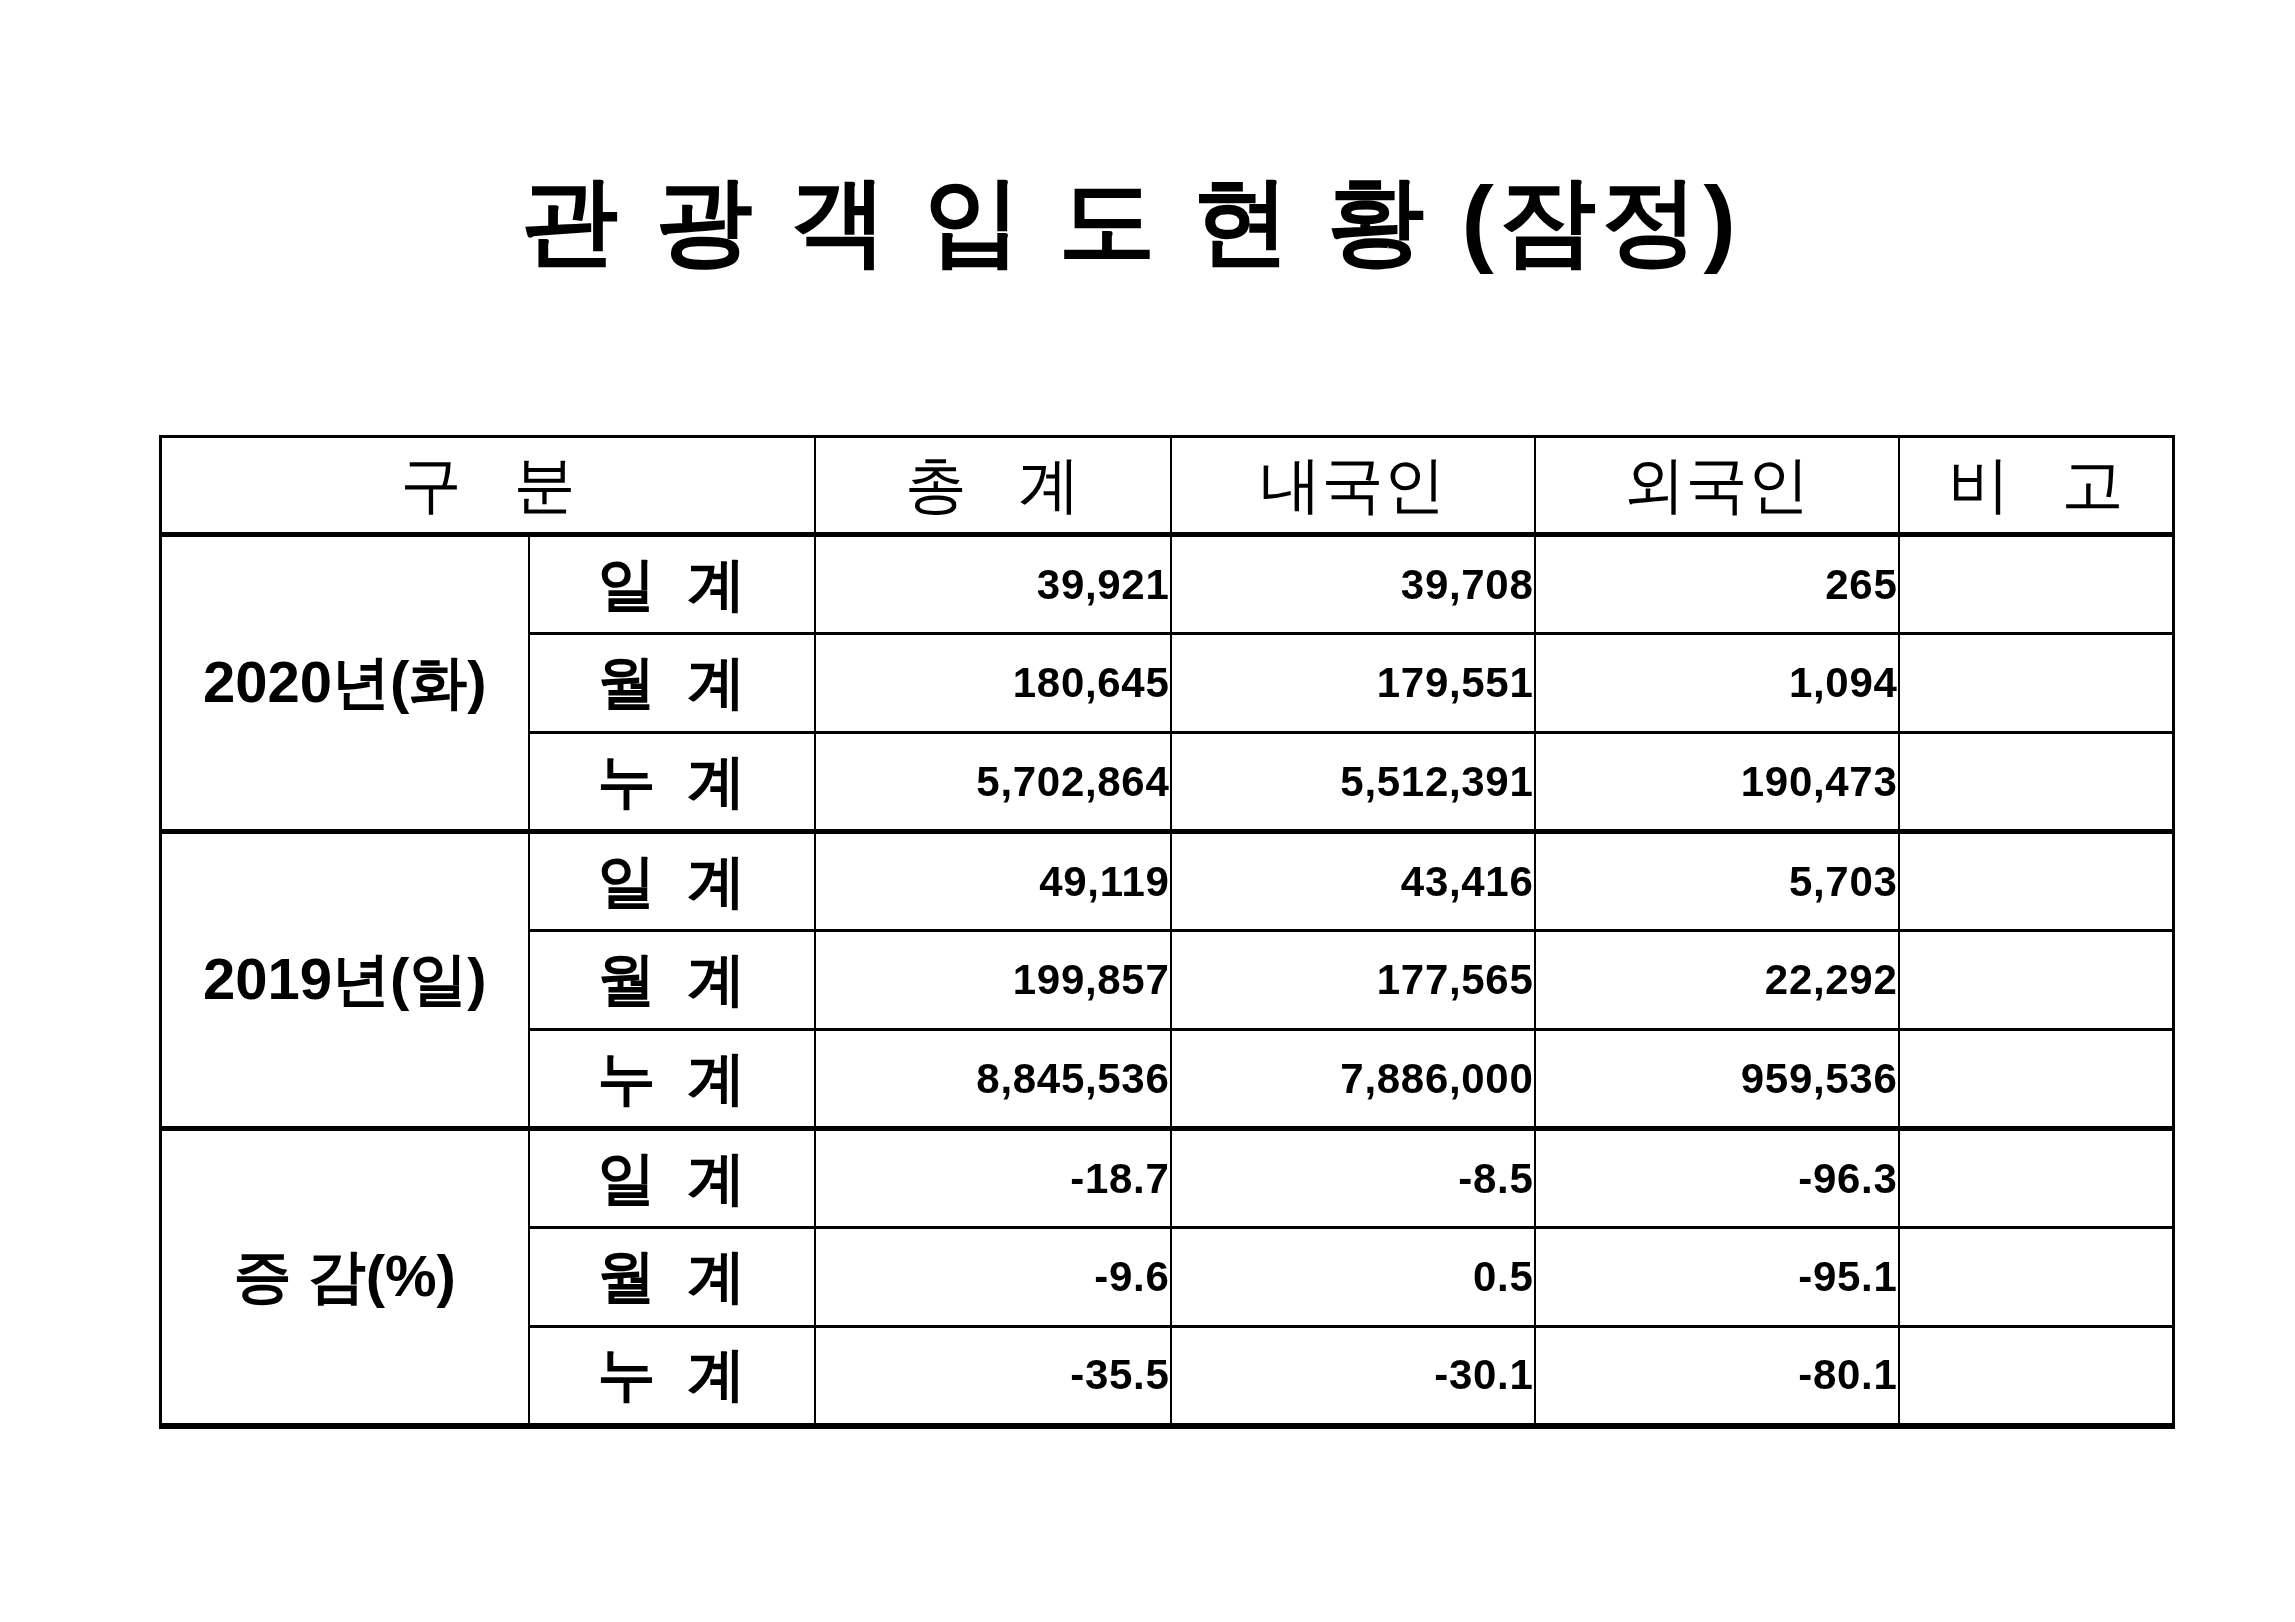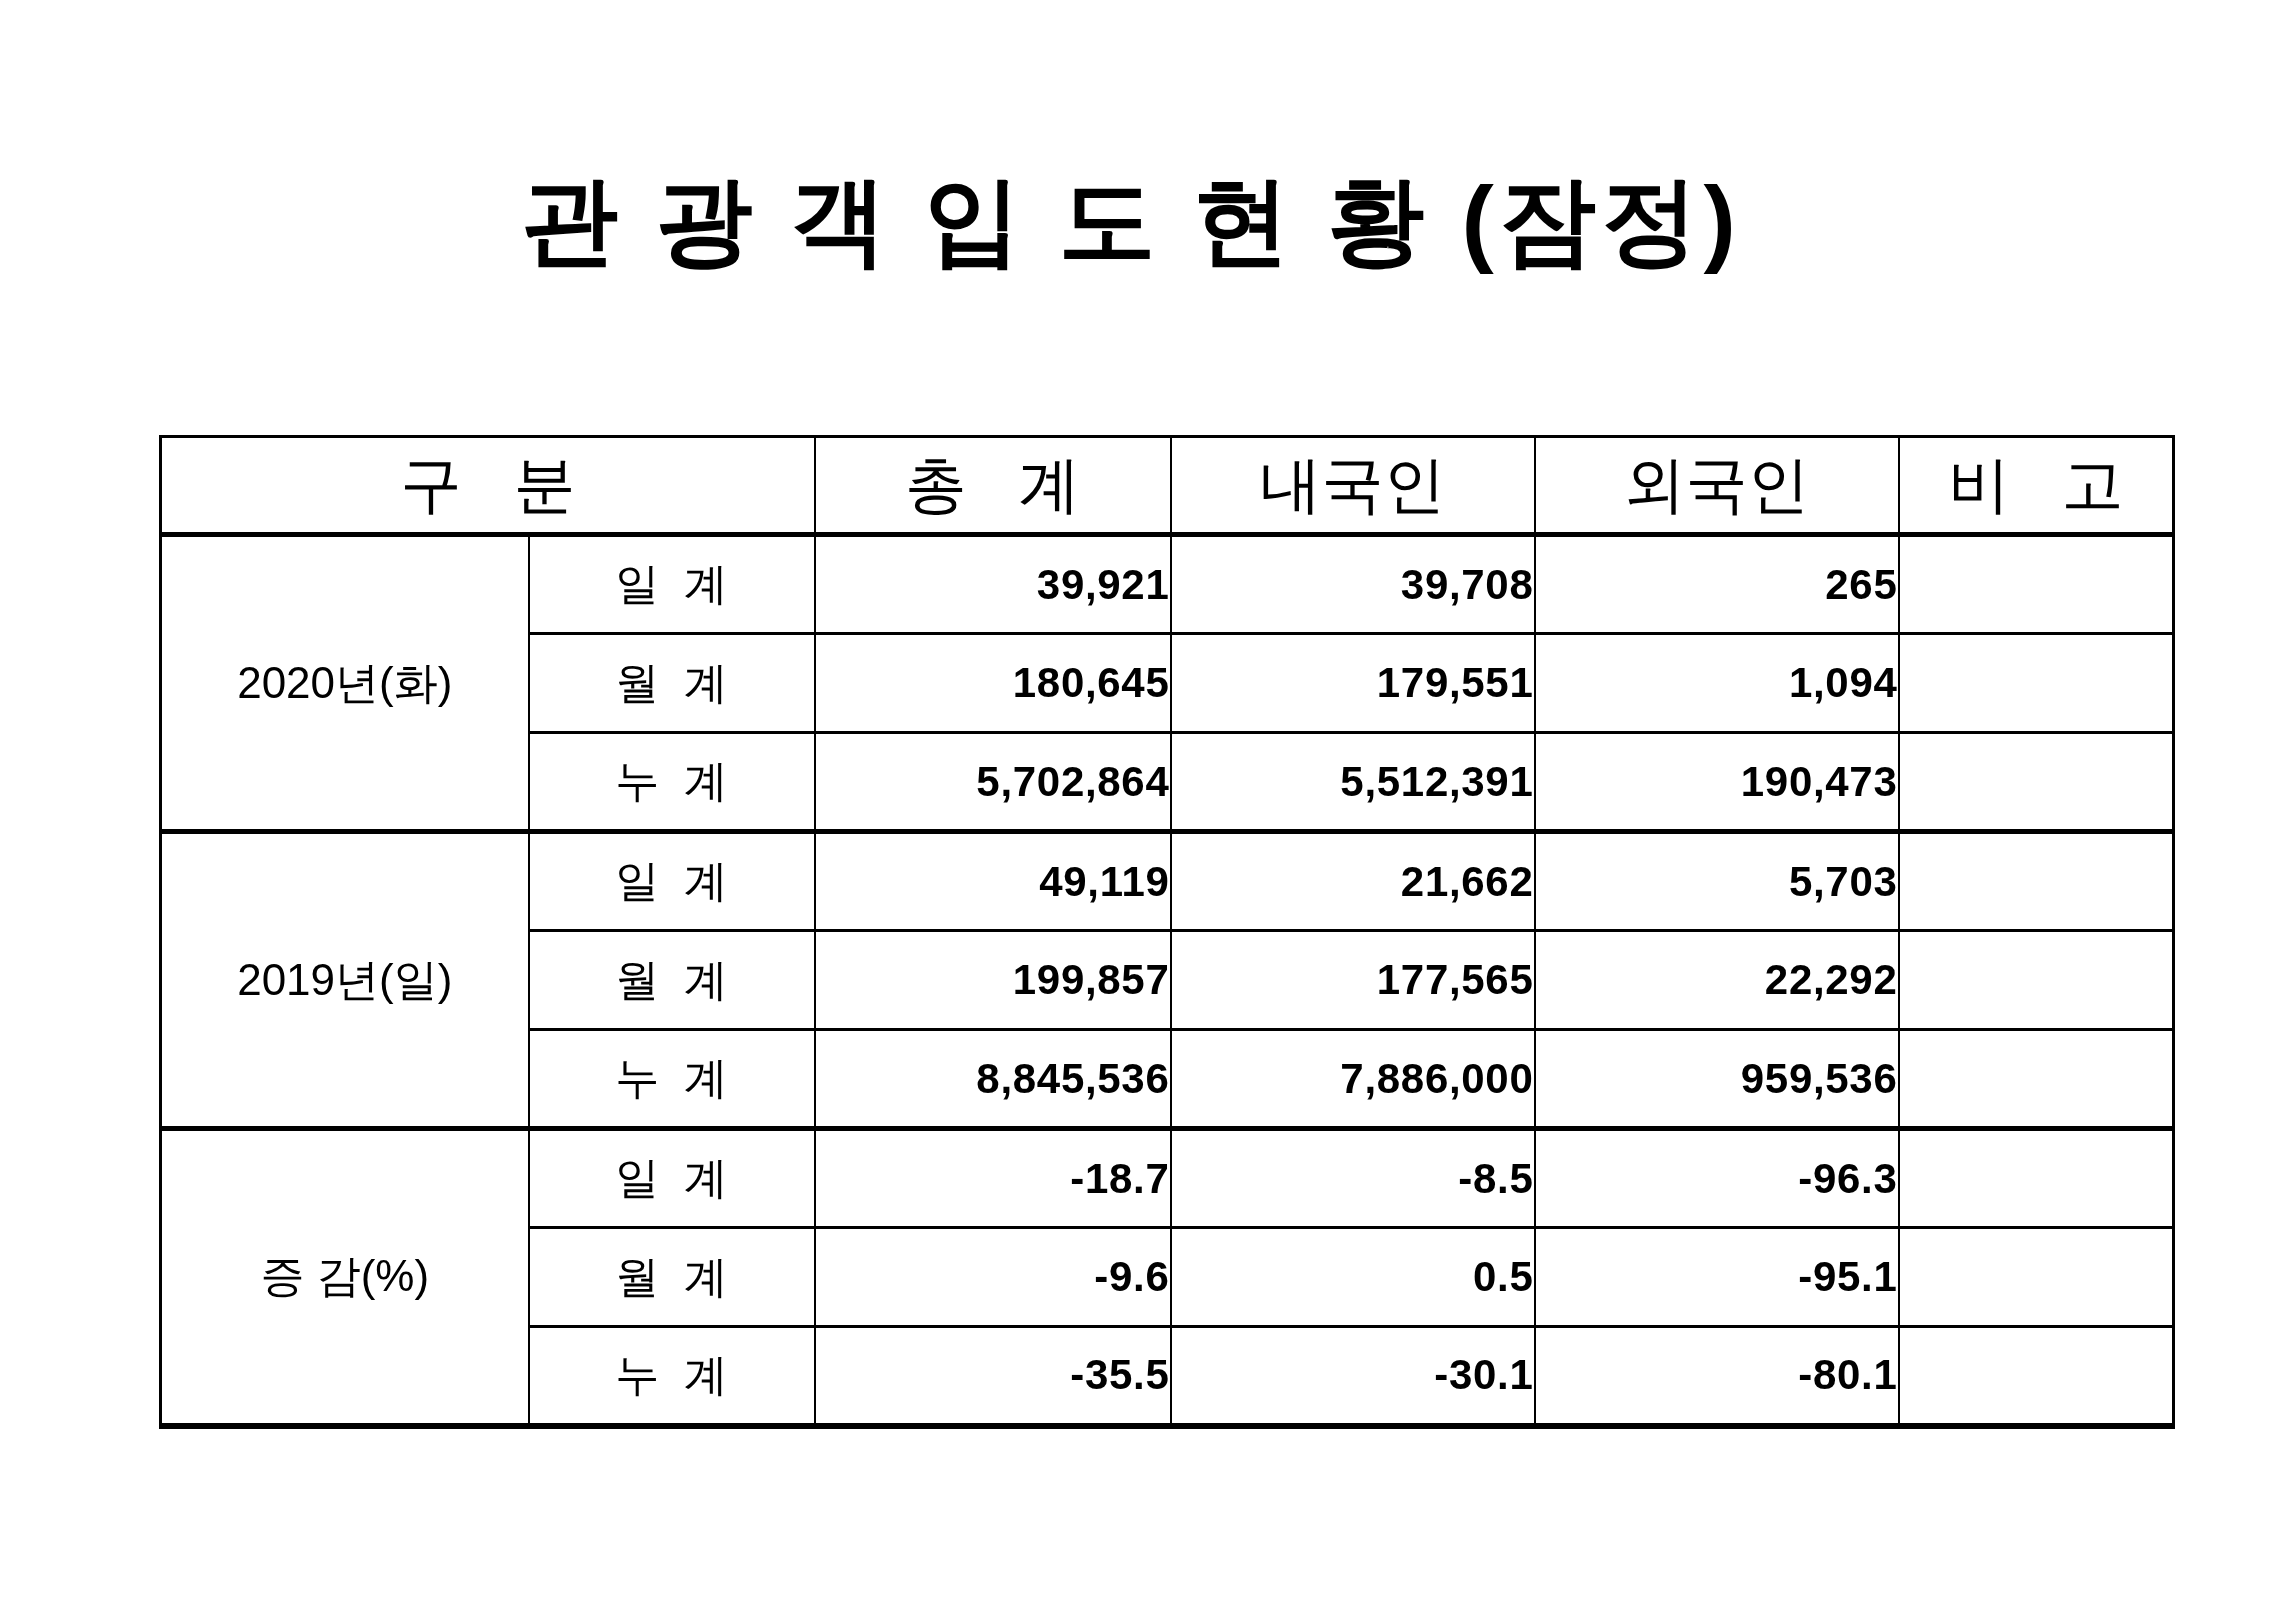--- a/index.html
+++ b/index.html
@@ -61,22 +61,22 @@
   .stats thead tr { height: 98px; }
   .stats tbody tr { height: 99px; }
   .stats thead th {
     border-bottom-width: 5.9px;
     font-weight: 400;
     font-size: 62px;
     white-space: pre;
   }
   .stats tr.sec-start td { border-top-width: 5.9px; }
   td.lbl {
-    font-size: 44px;
-    font-weight: 400;
+    font-size: 58px;
+    font-weight: 700;
     white-space: pre;
   }
   td.num {
     font-size: 42px;
     font-weight: 700;
     letter-spacing: 0.7px;
     text-align: right;
   }
   td.note { background: #ffffff; }
 </style>
@@ -128,21 +128,21 @@
         <td class="num">5,702,864</td>
         <td class="num">5,512,391</td>
         <td class="num">190,473</td>
         <td class="note"></td>
       </tr>
 
       <tr class="sec-start">
         <td class="lbl" rowspan="3">2019년(일)</td>
         <td class="lbl">일  계</td>
         <td class="num">49,119</td>
-        <td class="num">21,662</td>
+        <td class="num">43,416</td>
         <td class="num">5,703</td>
         <td class="note"></td>
       </tr>
       <tr>
         <td class="lbl">월  계</td>
         <td class="num">199,857</td>
         <td class="num">177,565</td>
         <td class="num">22,292</td>
         <td class="note"></td>
       </tr>

